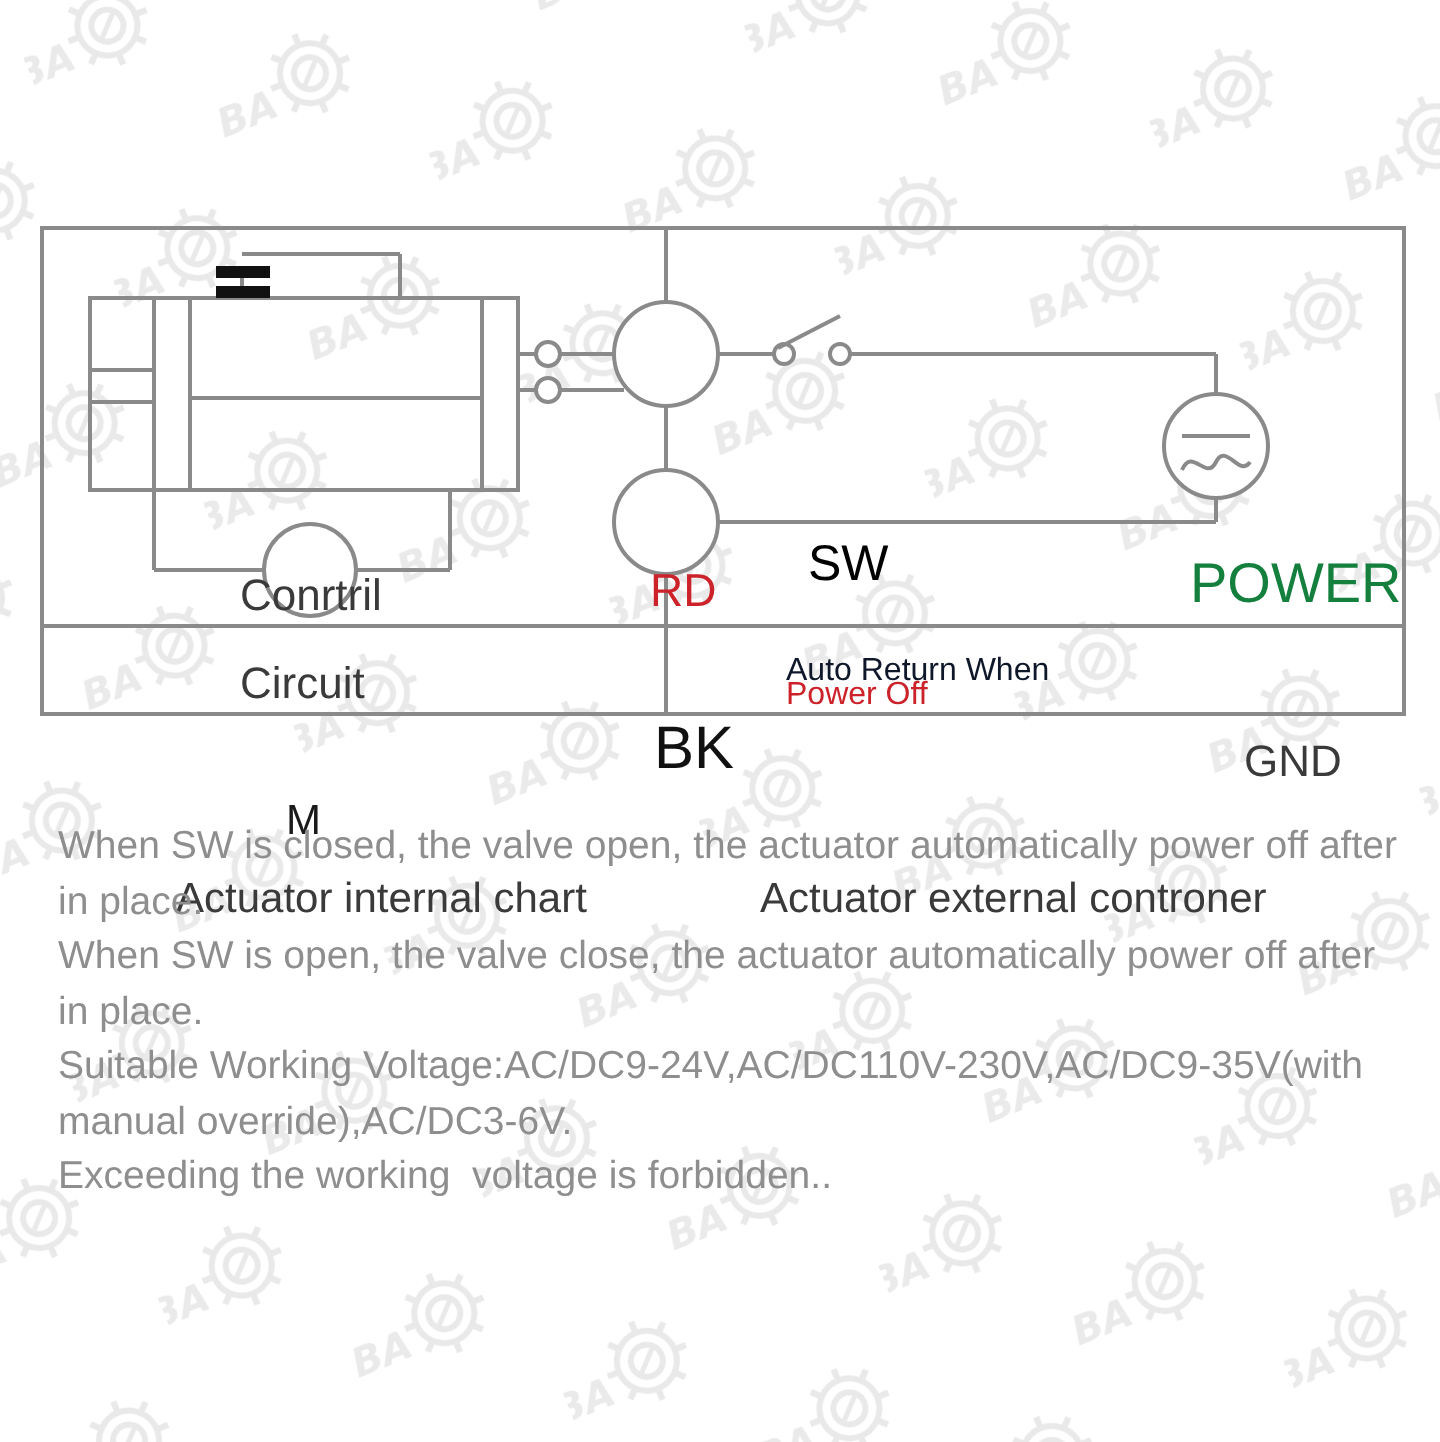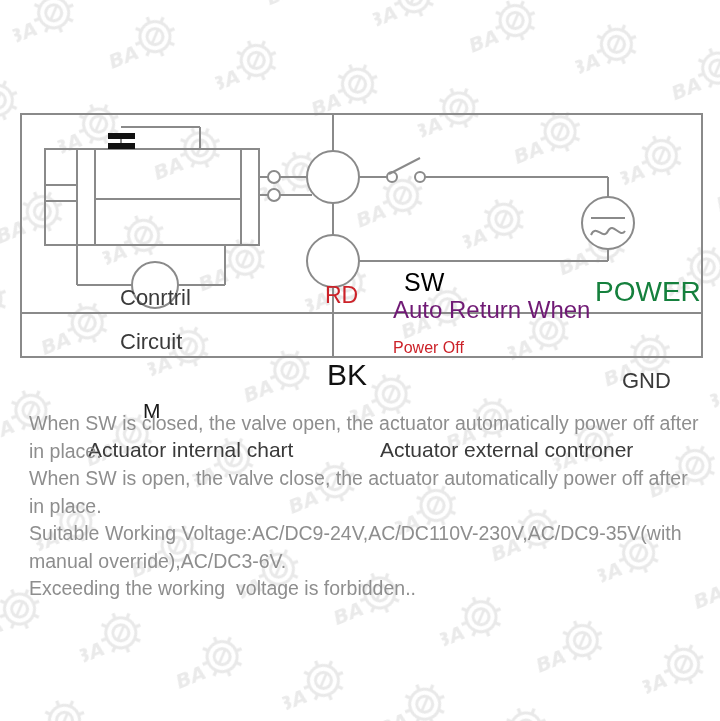--- a/index.html
+++ b/index.html
@@ -62,21 +62,21 @@
     white-space: nowrap;
   }
   .lbl-control   { left: 100px; top: 172px; font-size: 22px; color: #3a3a3a; }
   .lbl-circuit   { left: 100px; top: 216px; font-size: 22px; color: #3a3a3a; }
   .lbl-motor     { left: 123px; top: 286px; font-size: 21px; color: #1a1a1a; }
   .lbl-rd        { left: 305px; top: 169px; font-size: 23px; color: #cc2229; }
   .lbl-bk        { left: 307px; top: 245px; font-size: 30px; color: #111111; }
   .lbl-sw        { left: 384px; top: 155px; font-size: 25px; color: #000000; }
   .lbl-power     { left: 575px; top: 163px; font-size: 28px; color: #15803d; }
   .lbl-gnd       { left: 602px; top: 255px; font-size: 22px; color: #3a3a3a; }
-  .lbl-auto1     { left: 373px; top: 183px; font-size: 24px; color: #701a75; }
+  .lbl-auto1     { left: 373px; top: 214px; font-size: 16px; color: #0f172a; }
   .lbl-auto2     { left: 373px; top: 226px; font-size: 16px; color: #cc2229; }
   .lbl-internal  { left: 68px;  top: 325px; font-size: 21px; color: #3a3a3a; }
   .lbl-external  { left: 360px; top: 325px; font-size: 21px; color: #3a3a3a; }
 
   
   #notes {
     position: absolute;
     left: 29px;
     top: 410px;
     width: 672px;

